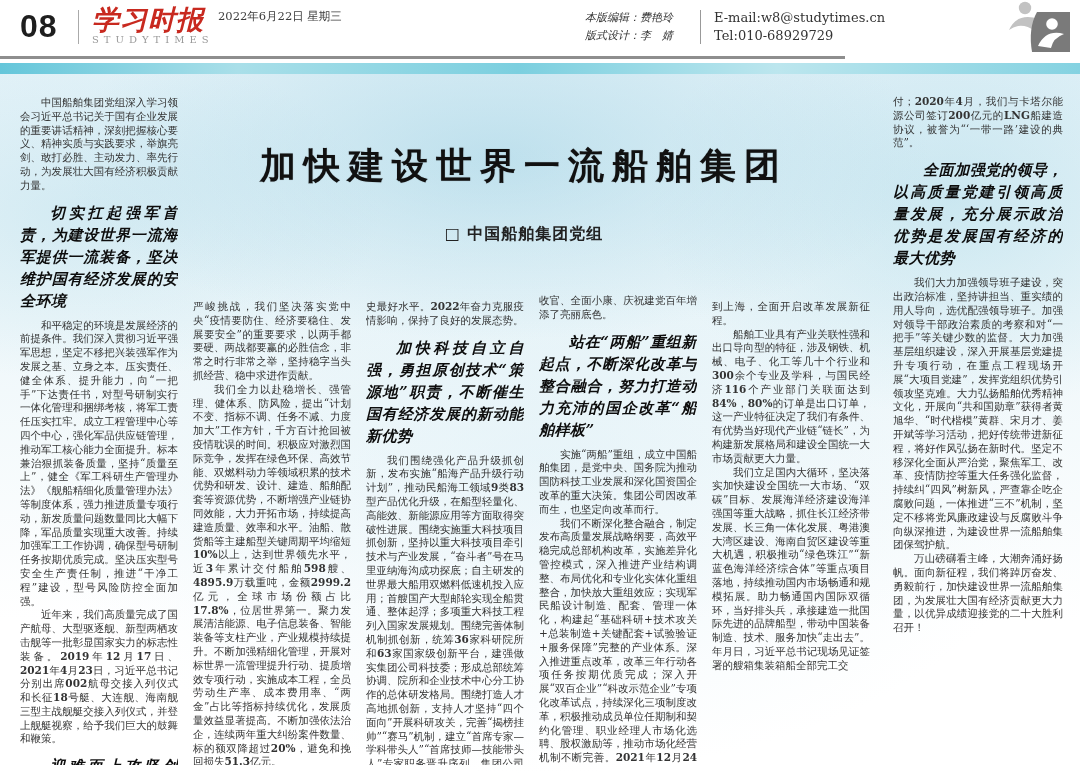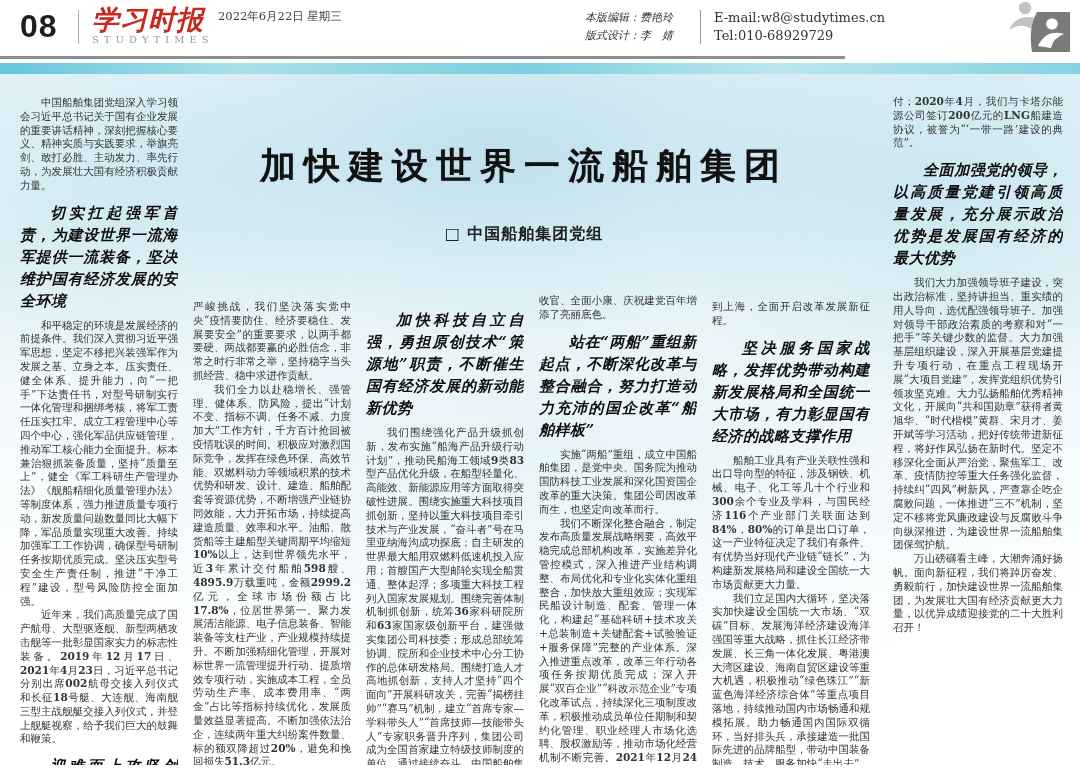--- a/index.html
+++ b/index.html
@@ -107,32 +107,32 @@
           <h3>切实扛起强军首责，为建设世界一流海军提供一流装备，坚决维护国有经济发展的安全环境</h3>
           <p>和平稳定的环境是发展经济的前提条件。我们深入贯彻习近平强军思想，坚定不移把兴装强军作为发展之基、立身之本。压实责任、健全体系、提升能力，向“一把手”下达责任书，对型号研制实行一体化管理和捆绑考核，将军工责任压实扛牢。成立工程管理中心等四个中心，强化军品供应链管理，推动军工核心能力全面提升。标本兼治狠抓装备质量，坚持“质量至上”，健全《军工科研生产管理办法》《舰船精细化质量管理办法》等制度体系，强力推进质量专项行动，新发质量问题数量同比大幅下降，军品质量实现重大改善。持续加强军工工作协调，确保型号研制任务按期优质完成。坚决压实型号安全生产责任制，推进“干净工程”建设，型号风险防控全面加强。</p>
           <p>近年来，我们高质量完成了国产航母、大型驱逐舰、新型两栖攻击舰等一批彰显国家实力的标志性装备。<b>2019</b>年<b>12</b>月<b>17</b>日、<b>2021</b>年<b>4</b>月<b>23</b>日，习近平总书记分别出席<b>002</b>航母交接入列仪式和长征<b>18</b>号艇、大连舰、海南舰三型主战舰艇交接入列仪式，并登上舰艇视察，给予我们巨大的鼓舞和鞭策。</p>
           <h3>迎难而上攻坚创效，交出创历史最好水平的经营业绩，更好发挥国有经济的稳定器、压舱石作用</h3>
         </div>
         <div class="col c2">
           <p class="cont">严峻挑战，我们坚决落实党中央“疫情要防住、经济要稳住、发展要安全”的重要要求，以两手都要硬、两战都要赢的必胜信念，非常之时行非常之举，坚持稳字当头抓经营、稳中求进作贡献。</p>
           <p>我们全力以赴稳增长、强管理、健体系、防风险，提出“计划不变、指标不调、任务不减、力度加大”工作方针，千方百计抢回被疫情耽误的时间。积极应对激烈国际竞争，发挥在绿色环保、高效节能、双燃料动力等领域积累的技术优势和研发、设计、建造、船舶配套等资源优势，不断增强产业链协同效能，大力开拓市场，持续提高建造质量、效率和水平。油船、散货船等主建船型关键周期平均缩短<b>10%</b>以上，达到世界领先水平，近<b>3</b>年累计交付船舶<b>598</b>艘、<b>4895.9</b>万载重吨，金额<b>2999.2</b>亿元，全球市场份额占比<b>17.8%</b>，位居世界第一。聚力发展清洁能源、电子信息装备、智能装备等支柱产业，产业规模持续提升。不断加强精细化管理，开展对标世界一流管理提升行动、提质增效专项行动，实施成本工程，全员劳动生产率、成本费用率、“两金”占比等指标持续优化，发展质量效益显著提高。不断加强依法治企，连续两年重大纠纷案件数量、标的额双降超过<b>20%</b>，避免和挽回损失<b>51.3</b>亿元。</p>
         </div>
         <div class="col c3">
+          <p class="cont">史最好水平。<b>2022</b>年奋力克服疫情影响，保持了良好的发展态势。</p>
           <h3>加快科技自立自强，勇担原创技术“策源地”职责，不断催生国有经济发展的新动能新优势</h3>
           <p>我们围绕强化产品升级抓创新，发布实施“船海产品升级行动计划”，推动民船海工领域<b>9</b>类<b>83</b>型产品优化升级，在船型轻量化、高能效、新能源应用等方面取得突破性进展。围绕实施重大科技项目抓创新，坚持以重大科技项目牵引技术与产业发展，“奋斗者”号在马里亚纳海沟成功探底；自主研发的世界最大船用双燃料低速机投入应用；首艘国产大型邮轮实现全船贯通、整体起浮；多项重大科技工程列入国家发展规划。围绕完善体制机制抓创新，统筹<b>36</b>家科研院所和<b>63</b>家国家级创新平台，建强做实集团公司科技委；形成总部统筹协调、院所和企业技术中心分工协作的总体研发格局。围绕打造人才高地抓创新，支持人才坚持“四个面向”开展科研攻关，完善“揭榜挂帅”“赛马”机制，建立“首席专家—学科带头人”“首席技师—技能带头人”专家职务晋升序列，集团公司成为全国首家建立特级技师制度的单位。通过接续奋斗，中国船舶集团公司重大创新捷报频传，为“十三五”</p>
         </div>
         <div class="col c4">
           <p class="cont">收官、全面小康、庆祝建党百年增添了亮丽底色。</p>
           <h3>站在“两船”重组新起点，不断深化改革与整合融合，努力打造动力充沛的国企改革“船舶样板”</h3>
           <p>实施“两船”重组，成立中国船舶集团，是党中央、国务院为推动国防科技工业发展和深化国资国企改革的重大决策。集团公司因改革而生，也坚定向改革而行。</p>
           <p>我们不断深化整合融合，制定发布高质量发展战略纲要，高效平稳完成总部机构改革，实施差异化管控模式，深入推进产业结构调整、布局优化和专业化实体化重组整合，加快放大重组效应；实现军民船设计制造、配套、管理一体化，构建起“基础科研+技术攻关+总装制造+关键配套+试验验证+服务保障”完整的产业体系。深入推进重点改革，改革三年行动各项任务按期优质完成；深入开展“双百企业”“科改示范企业”专项化改革试点，持续深化三项制度改革，积极推动成员单位任期制和契约化管理、职业经理人市场化选聘、股权激励等，推动市场化经营机制不断完善。<b>2021</b>年<b>12</b>月<b>24</b>日，我们坚决落实党中央决策部署，将总部正式迁驻</p>
         </div>
         <div class="col c5">
           <p class="cont">到上海，全面开启改革发展新征程。</p>
-          <h3>坚决服务国家战略，发挥优势带动构建新发展格局和全国统一大市场，有力彰显国有经济的战略支撑作用</h3>
           <p>船舶工业具有产业关联性强和出口导向型的特征，涉及钢铁、机械、电子、化工等几十个行业和<b>300</b>余个专业及学科，与国民经济<b>116</b>个产业部门关联面达到<b>84%</b>，<b>80%</b>的订单是出口订单，这一产业特征决定了我们有条件、有优势当好现代产业链“链长”，为构建新发展格局和建设全国统一大市场贡献更大力量。</p>
           <p>我们立足国内大循环，坚决落实加快建设全国统一大市场、“双碳”目标、发展海洋经济建设海洋强国等重大战略，抓住长江经济带发展、长三角一体化发展、粤港澳大湾区建设、海南自贸区建设等重大机遇，积极推动“绿色珠江”“新蓝色海洋经济综合体”等重点项目落地，持续推动国内市场畅通和规模拓展。助力畅通国内国际双循环，当好排头兵，承接建造一批国际先进的品牌船型，带动中国装备制造、技术、服务加快“走出去”。年月日，习近平总书记现场见证签署的艘箱集装箱船全部完工交</p>
         </div>
         <div class="col c6">
           <p class="cont">付；<b>2020</b>年<b>4</b>月，我们与卡塔尔能源公司签订<b>200</b>亿元的<b>LNG</b>船建造协议，被誉为“‘一带一路’建设的典范”。</p>
           <h3>全面加强党的领导，以高质量党建引领高质量发展，充分展示政治优势是发展国有经济的最大优势</h3>
           <p>我们大力加强领导班子建设，突出政治标准，坚持讲担当、重实绩的用人导向，选优配强领导班子。加强对领导干部政治素质的考察和对“一把手”等关键少数的监督。大力加强基层组织建设，深入开展基层党建提升专项行动，在重点工程现场开展“大项目党建”，发挥党组织优势引领攻坚克难。大力弘扬船舶优秀精神文化，开展向“共和国勋章”获得者黄旭华、“时代楷模”黄群、宋月才、姜开斌等学习活动，把好传统带进新征程，将好作风弘扬在新时代。坚定不移深化全面从严治党，聚焦军工、改革、疫情防控等重大任务强化监督，持续纠“四风”树新风，严查靠企吃企腐败问题，一体推进“三不”机制，坚定不移将党风廉政建设与反腐败斗争向纵深推进，为建设世界一流船舶集团保驾护航。</p>
           <p>万山磅礴看主峰，大潮奔涌好扬帆。面向新征程，我们将踔厉奋发、勇毅前行，加快建设世界一流船舶集团，为发展壮大国有经济贡献更大力量，以优异成绩迎接党的二十大胜利召开！</p>
         </div>
       </div>

